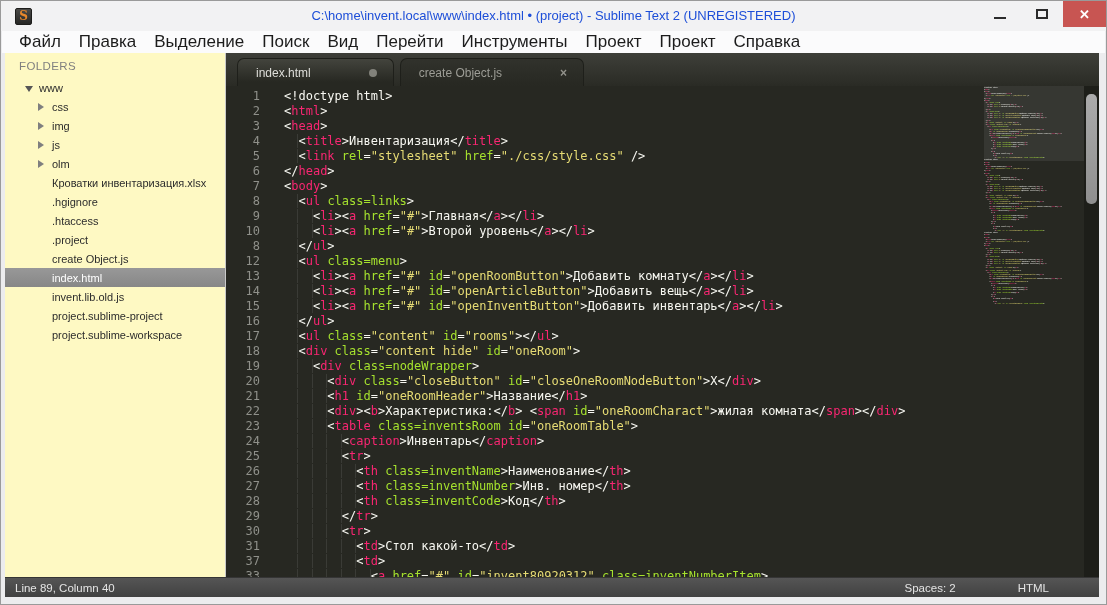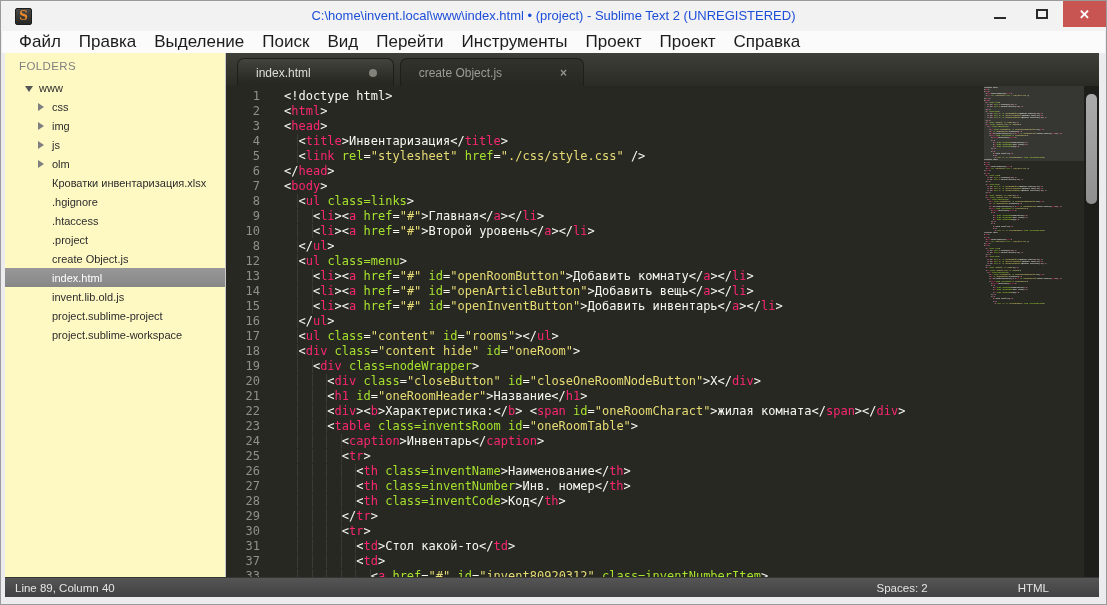--- a/index.html
+++ b/index.html
@@ -86,21 +86,21 @@
   
   .vscroll{ position:absolute; top:0; bottom:0; right:0; width:15px; background:#1d1e19; }
   .vthumb{ position:absolute; left:2px; width:11px; top:8px; height:110px; border-radius:5px; background:linear-gradient(#ababab,#8f8f8f); }
   
   .statusbar{
     position:absolute; left:4px; right:7px; bottom:7px; height:20px;
     background:linear-gradient(#555555,#414141); border-top:1px solid #353535;
     display:flex; align-items:center; font-size:11.5px; color:#e4e4e4;
   }
   .status-left{ padding-left:10px; flex:1; }
-  .status-spaces{ margin-right:90px; }
+  .status-spaces{ margin-right:62px; }
   .status-syntax{ margin-right:50px; }
 </style>
 </head>
 <body>
 
 <div class="window">
 
   <div class="titlebar">
     <div class="app-icon">S</div>
     <div class="title-text">C:\home\invent.local\www\index.html • (project) - Sublime Text 2 (UNREGISTERED)</div>

